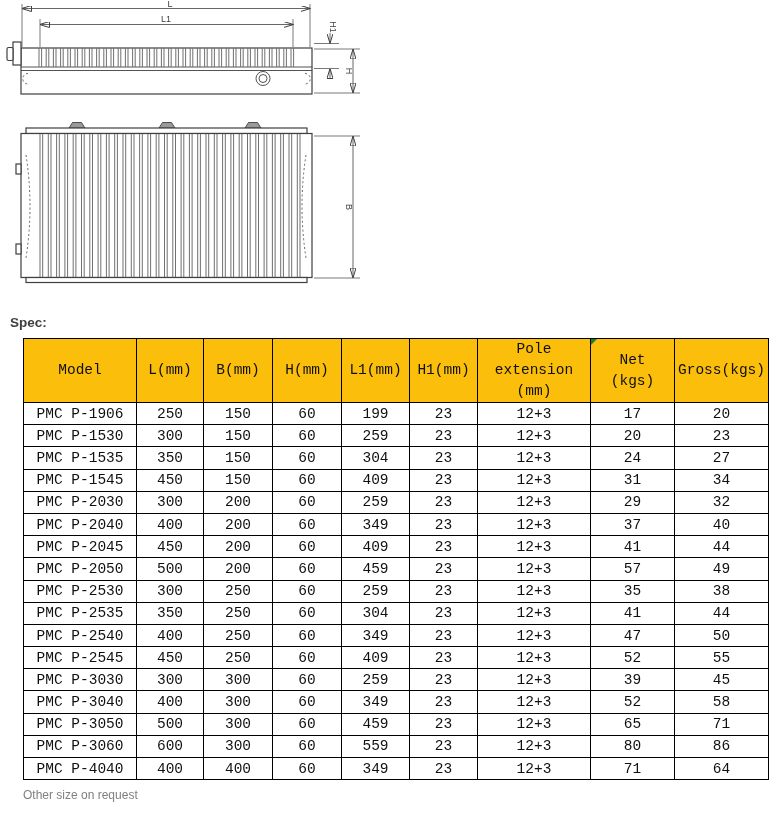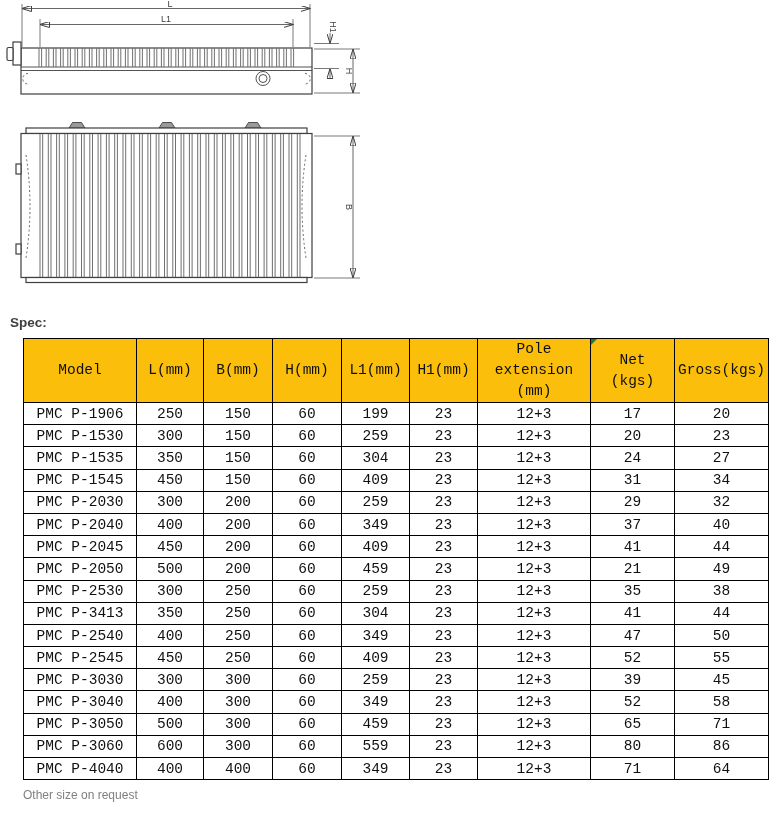--- a/index.html
+++ b/index.html
@@ -385,36 +385,36 @@
           <td data-name="value-cell">44</td>
         </tr>
         <tr data-name="table-row">
           <td data-name="model-cell">PMC P-2050</td>
           <td data-name="value-cell">500</td>
           <td data-name="value-cell">200</td>
           <td data-name="value-cell">60</td>
           <td data-name="value-cell">459</td>
           <td data-name="value-cell">23</td>
           <td data-name="value-cell">12+3</td>
-          <td data-name="value-cell">21</td>
+          <td data-name="value-cell">57</td>
           <td data-name="value-cell">49</td>
         </tr>
         <tr data-name="table-row">
           <td data-name="model-cell">PMC P-2530</td>
           <td data-name="value-cell">300</td>
           <td data-name="value-cell">250</td>
           <td data-name="value-cell">60</td>
           <td data-name="value-cell">259</td>
           <td data-name="value-cell">23</td>
           <td data-name="value-cell">12+3</td>
           <td data-name="value-cell">35</td>
           <td data-name="value-cell">38</td>
         </tr>
         <tr data-name="table-row">
-          <td data-name="model-cell">PMC P-3413</td>
+          <td data-name="model-cell">PMC P-2535</td>
           <td data-name="value-cell">350</td>
           <td data-name="value-cell">250</td>
           <td data-name="value-cell">60</td>
           <td data-name="value-cell">304</td>
           <td data-name="value-cell">23</td>
           <td data-name="value-cell">12+3</td>
           <td data-name="value-cell">41</td>
           <td data-name="value-cell">44</td>
         </tr>
         <tr data-name="table-row">

